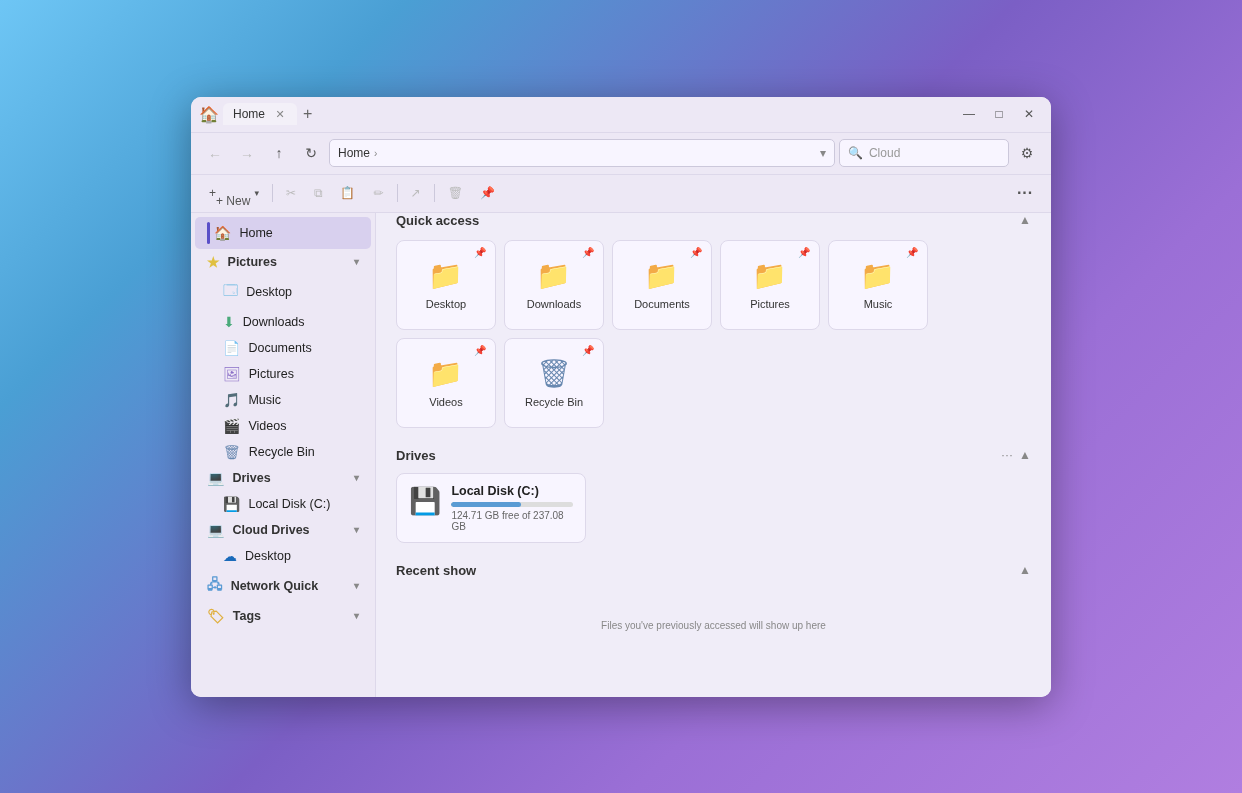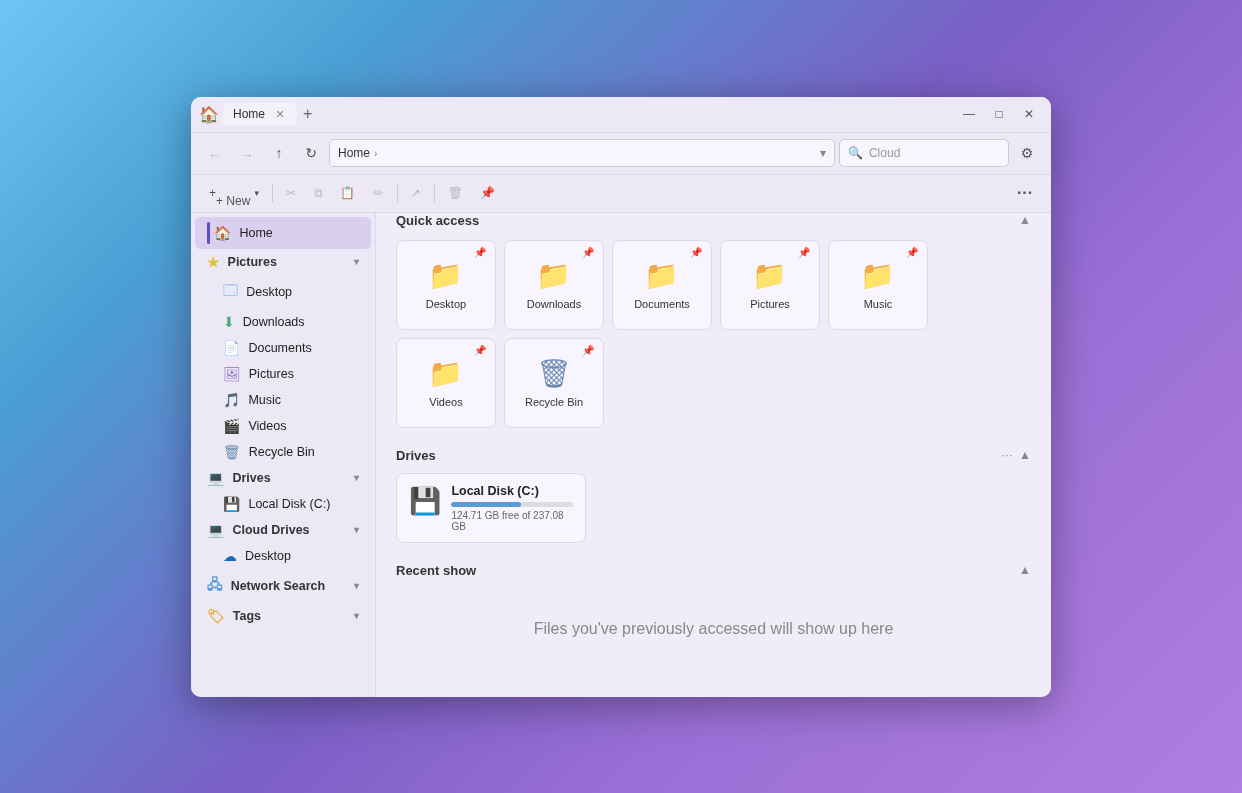--- a/index.html
+++ b/index.html
@@ -318,21 +318,21 @@
       background: #5a9bd4;
       border-radius: 3px;
     }
     .drive-space { font-size: 10px; color: #666; }
 
     
     .recent-section {}
     .recent-empty {
       text-align: center;
       color: #888;
-      font-size: 16px;
+      font-size: 10px;
       padding: 30px 0;
     }
 
     
     .icon-desktop { color: #5ab4e0; }
     .icon-downloads { color: #4aaa7a; }
     .icon-documents { color: #b0b0b0; }
     .icon-pictures { color: #8b6fc8; }
     .icon-music { color: #d05070; }
     .icon-videos { color: #9060c0; }
@@ -463,21 +463,21 @@
         <span class="sidebar-label">Cloud Drives</span>
         <span class="sidebar-chevron">▾</span>
       </div>
       <div class="sidebar-item sidebar-sub">
         <span class="sidebar-icon icon-onedrive">☁</span>
         <span class="sidebar-label">Desktop</span>
       </div>
 
       <div class="sidebar-item section-header">
         <span class="sidebar-icon icon-network">🖧</span>
-        <span class="sidebar-label">Network Search</span>
+        <span class="sidebar-label">Network Quick</span>
         <span class="sidebar-chevron">▾</span>
       </div>
 
       <div class="sidebar-item section-header">
         <span class="sidebar-icon icon-tags">🏷</span>
         <span class="sidebar-label">Tags</span>
         <span class="sidebar-chevron">▾</span>
       </div>
     </div>
 

